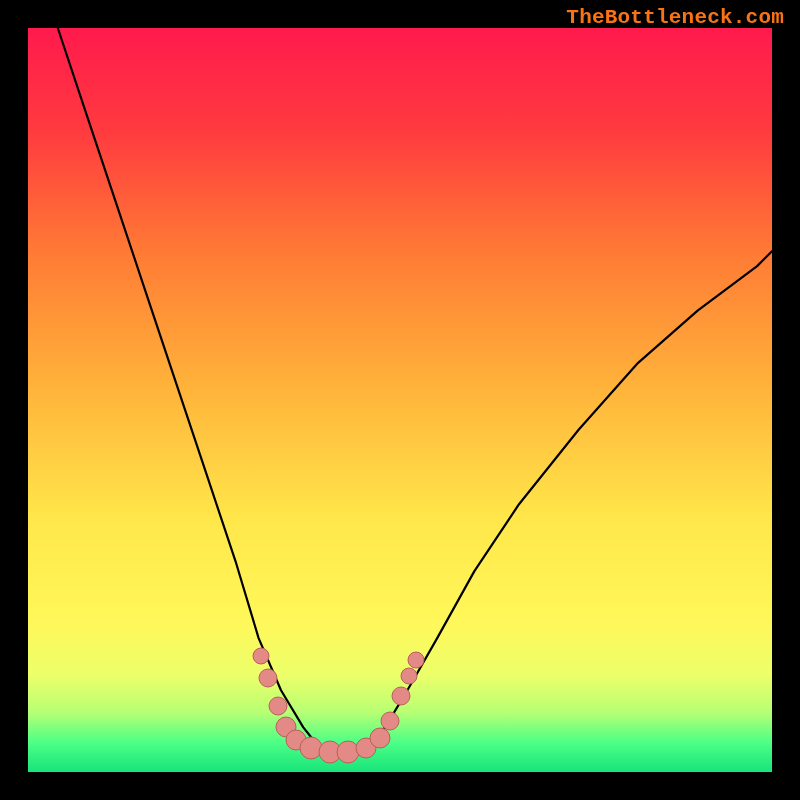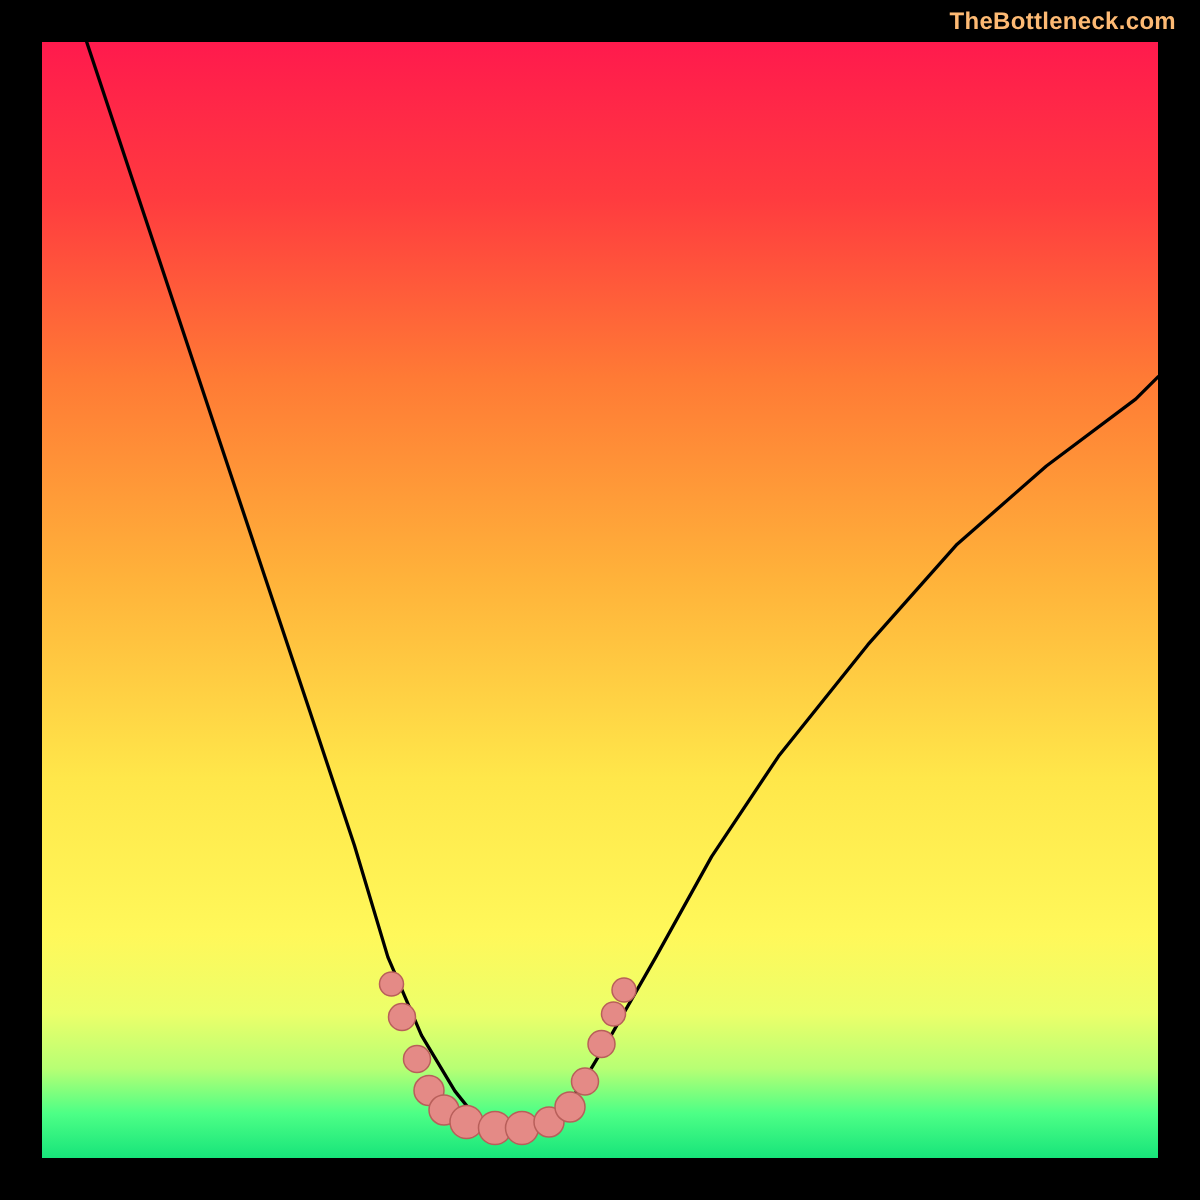--- a/index.html
+++ b/index.html
@@ -23,24 +23,24 @@
     left: 28px;
     top: 28px;
     width: 744px;
     height: 744px;
     
   }
   .watermark {
     position: absolute;
     top: 6px;
     right: 16px;
-    font-family: Liberation Sans, sans-serif;
-    font-size: 16px;
+    font-family: Liberation Mono, monospace;
+    font-size: 21px;
     font-weight: 600;
-    color: #fdba74;
+    color: #f97316;
     letter-spacing: 0.2px;
     user-select: none;
   }
   svg.curve {
     position: absolute;
     left: 0;
     top: 0;
     width: 744px;
     height: 744px;
     overflow: visible;

